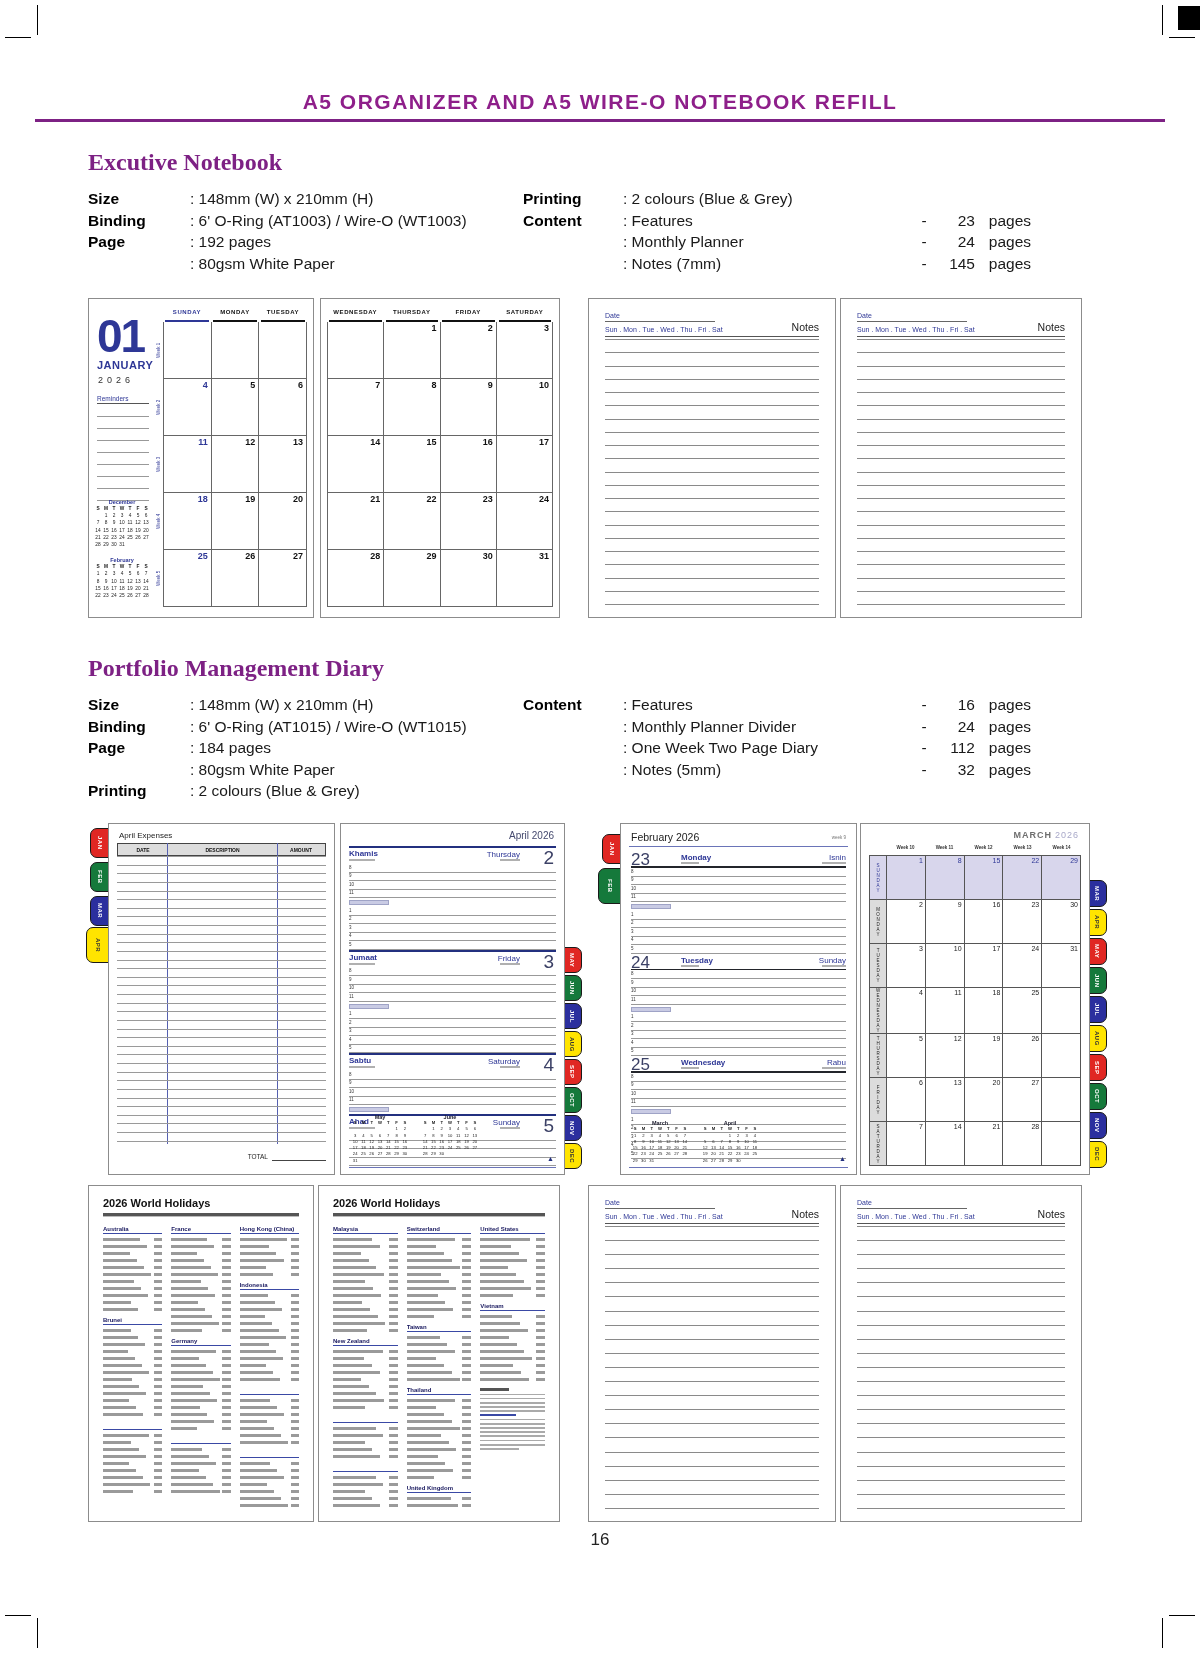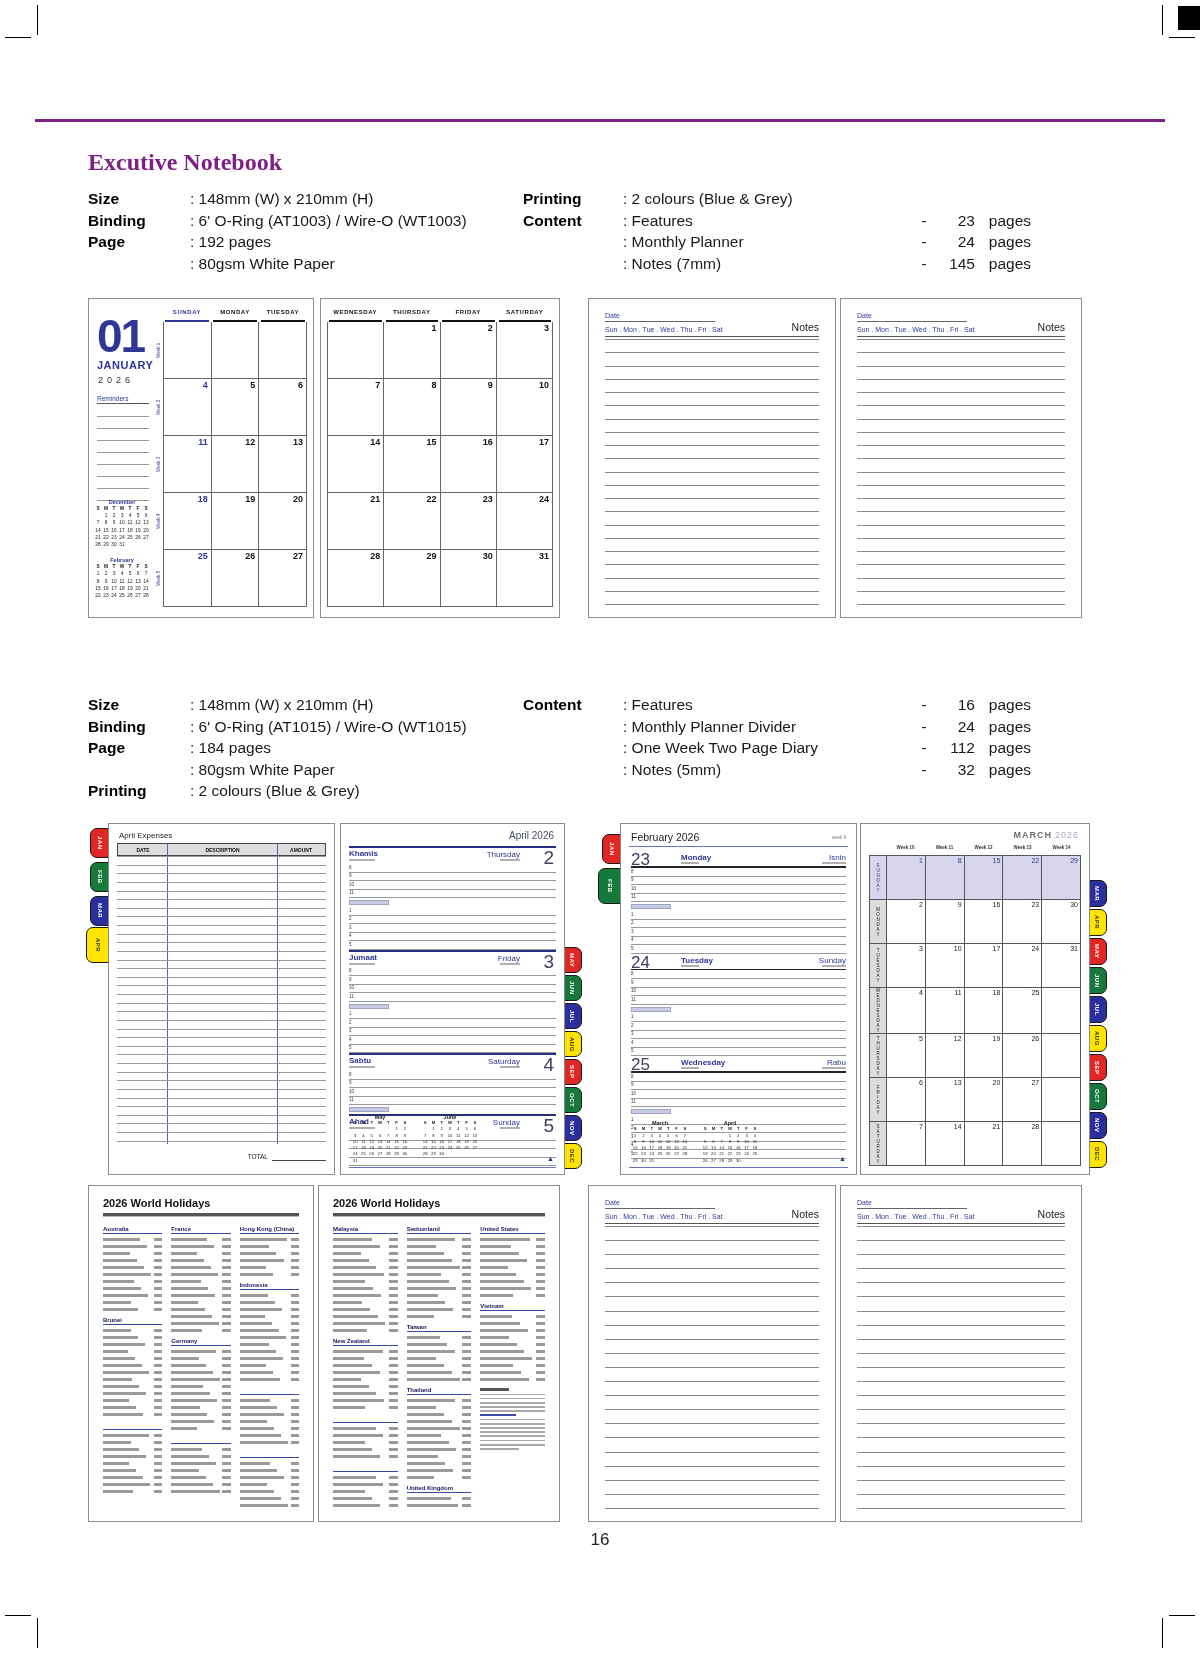--- a/index.html
+++ b/index.html
@@ -181,20 +181,21 @@
   <div class="cm" style="left:37px;top:5px;width:1px;height:30px;"></div>
   <div class="cm" style="left:5px;top:37px;width:26px;height:1px;"></div>
   <div class="cm" style="left:1162px;top:5px;width:1px;height:30px;"></div>
   <div class="cm" style="left:1169px;top:37px;width:26px;height:1px;"></div>
   <div class="cm-block" style="left:1178px;top:6px;width:22px;height:24px;"></div>
   <div class="cm" style="left:37px;top:1618px;width:1px;height:30px;"></div>
   <div class="cm" style="left:5px;top:1615px;width:26px;height:1px;"></div>
   <div class="cm" style="left:1162px;top:1618px;width:1px;height:30px;"></div>
   <div class="cm" style="left:1169px;top:1615px;width:26px;height:1px;"></div>
 
+  <div class="doc-title">A5 ORGANIZER AND A5 WIRE-O NOTEBOOK REFILL</div>
   <div class="head-rule"></div>
 
   <div class="section-title st1">Excutive Notebook</div>
   <div id="exec-specs-left" class="specs" style="left:88px;top:190px;width:430px;">
       <div class="spec-row">
         <div class="spec-label">Size</div>
         <div class="spec-value">: 148mm (W) x 210mm (H)</div>
       </div>
       <div class="spec-row">
         <div class="spec-label">Binding</div>
@@ -567,20 +568,21 @@
         <div class="ln"></div>
         <div class="ln"></div>
         <div class="ln"></div>
         <div class="ln"></div>
         <div class="ln"></div>
         <div class="ln"></div>
         <div class="ln"></div>
       </div>
     </div>
 
+  <div class="section-title st2">Portfolio Management Diary</div>
   <div id="pf-specs-left" class="specs" style="left:88px;top:696px;width:430px;">
       <div class="spec-row">
         <div class="spec-label">Size</div>
         <div class="spec-value">: 148mm (W) x 210mm (H)</div>
       </div>
       <div class="spec-row">
         <div class="spec-label">Binding</div>
         <div class="spec-value">: 6' O-Ring (AT1015) / Wire-O (WT1015)</div>
       </div>
       <div class="spec-row">

